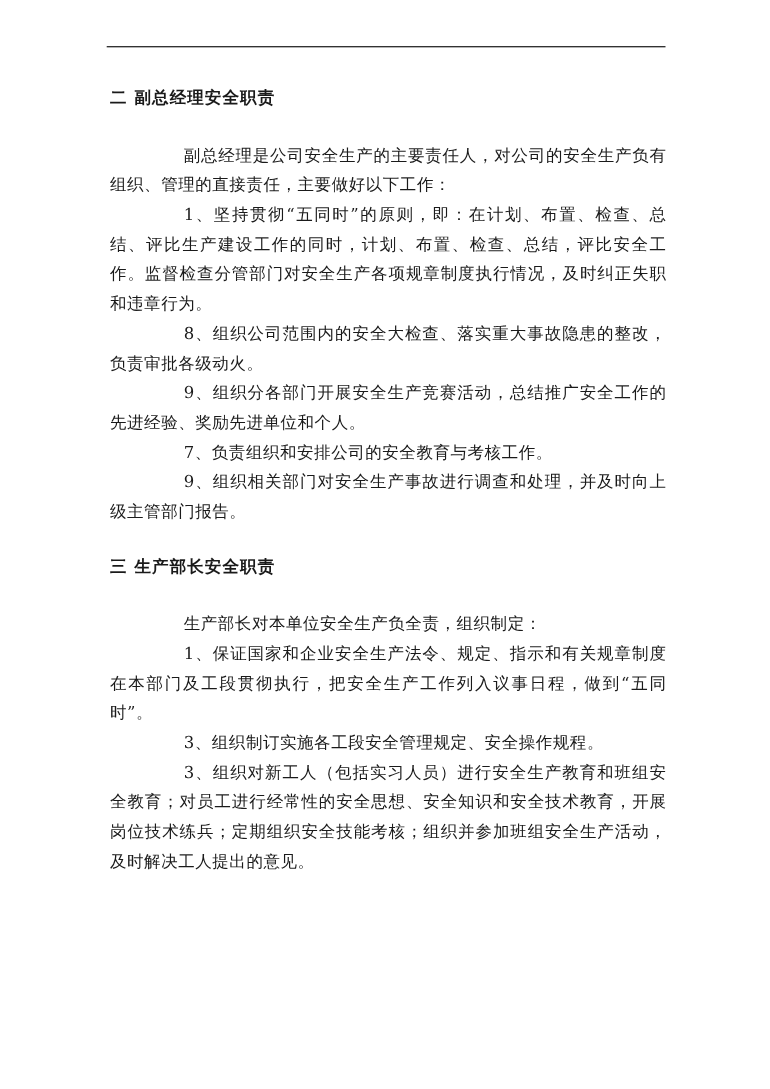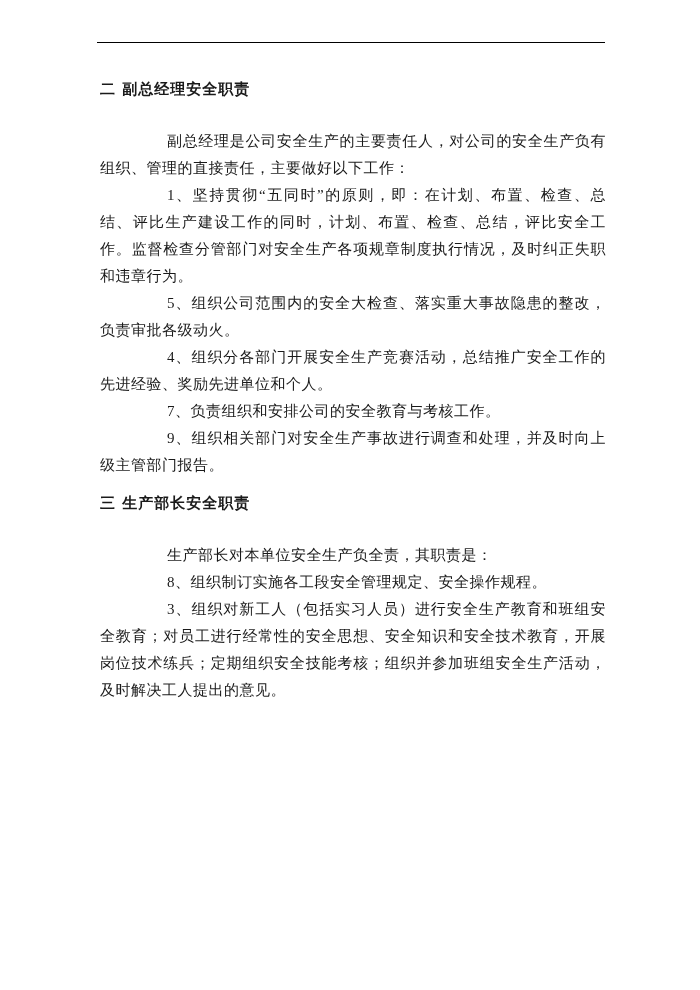--- a/index.html
+++ b/index.html
@@ -32,28 +32,27 @@
     font-size: 15px;
     line-height: 27px;
   }
   .section-heading {
     font-size: 15px;
     font-weight: bold;
     margin: 0 0 25px 0;
     letter-spacing: 1px;
   }
   .section-heading.not-first {
-    margin-top: 11px;
+    margin-top: 23px;
   }
   .content p {
     margin: 0;
     text-indent: 67px;
     text-align: justify;
     letter-spacing: 0.5px;
-    font-family: Liberation Serif, serif;
   }
   .page-number {
     position: absolute;
     top: 933px;
     left: 0;
     width: 700px;
     text-align: center;
     font-size: 12px;
     color: #333333;
     letter-spacing: 1px;
@@ -65,28 +64,29 @@
 <div class="page">
 
   <div class="header-rule"></div>
 
   <div class="content">
 
     <h2 class="section-heading">二 副总经理安全职责</h2>
 
     <p>副总经理是公司安全生产的主要责任人，对公司的安全生产负有组织、管理的直接责任，主要做好以下工作：</p>
     <p>1、坚持贯彻“五同时”的原则，即：在计划、布置、检查、总结、评比生产建设工作的同时，计划、布置、检查、总结，评比安全工作。监督检查分管部门对安全生产各项规章制度执行情况，及时纠正失职和违章行为。</p>
-    <p>5、组织公司范围内的安全大检查、落实重大事故隐患的整改，负责审批各级动火。</p>
-    <p>4、组织分各部门开展安全生产竞赛活动，总结推广安全工作的先进经验、奖励先进单位和个人。</p>
+    <p>8、组织公司范围内的安全大检查、落实重大事故隐患的整改，负责审批各级动火。</p>
+    <p>9、组织分各部门开展安全生产竞赛活动，总结推广安全工作的先进经验、奖励先进单位和个人。</p>
     <p>7、负责组织和安排公司的安全教育与考核工作。</p>
     <p>9、组织相关部门对安全生产事故进行调查和处理，并及时向上级主管部门报告。</p>
 
     <h2 class="section-heading not-first">三 生产部长安全职责</h2>
 
-    <p>生产部长对本单位安全生产负全责，其职责是：</p>
-    <p>8、组织制订实施各工段安全管理规定、安全操作规程。</p>
+    <p>生产部长对本单位安全生产负全责，组织制定：</p>
+    <p>1、保证国家和企业安全生产法令、规定、指示和有关规章制度在本部门及工段贯彻执行，把安全生产工作列入议事日程，做到“五同时”。</p>
+    <p>3、组织制订实施各工段安全管理规定、安全操作规程。</p>
     <p>3、组织对新工人（包括实习人员）进行安全生产教育和班组安全教育；对员工进行经常性的安全思想、安全知识和安全技术教育，开展岗位技术练兵；定期组织安全技能考核；组织并参加班组安全生产活动，及时解决工人提出的意见。</p>
 
   </div>
 
   <div class="page-number">- 3 -</div>
 
 </div>
 
 </body></html>

